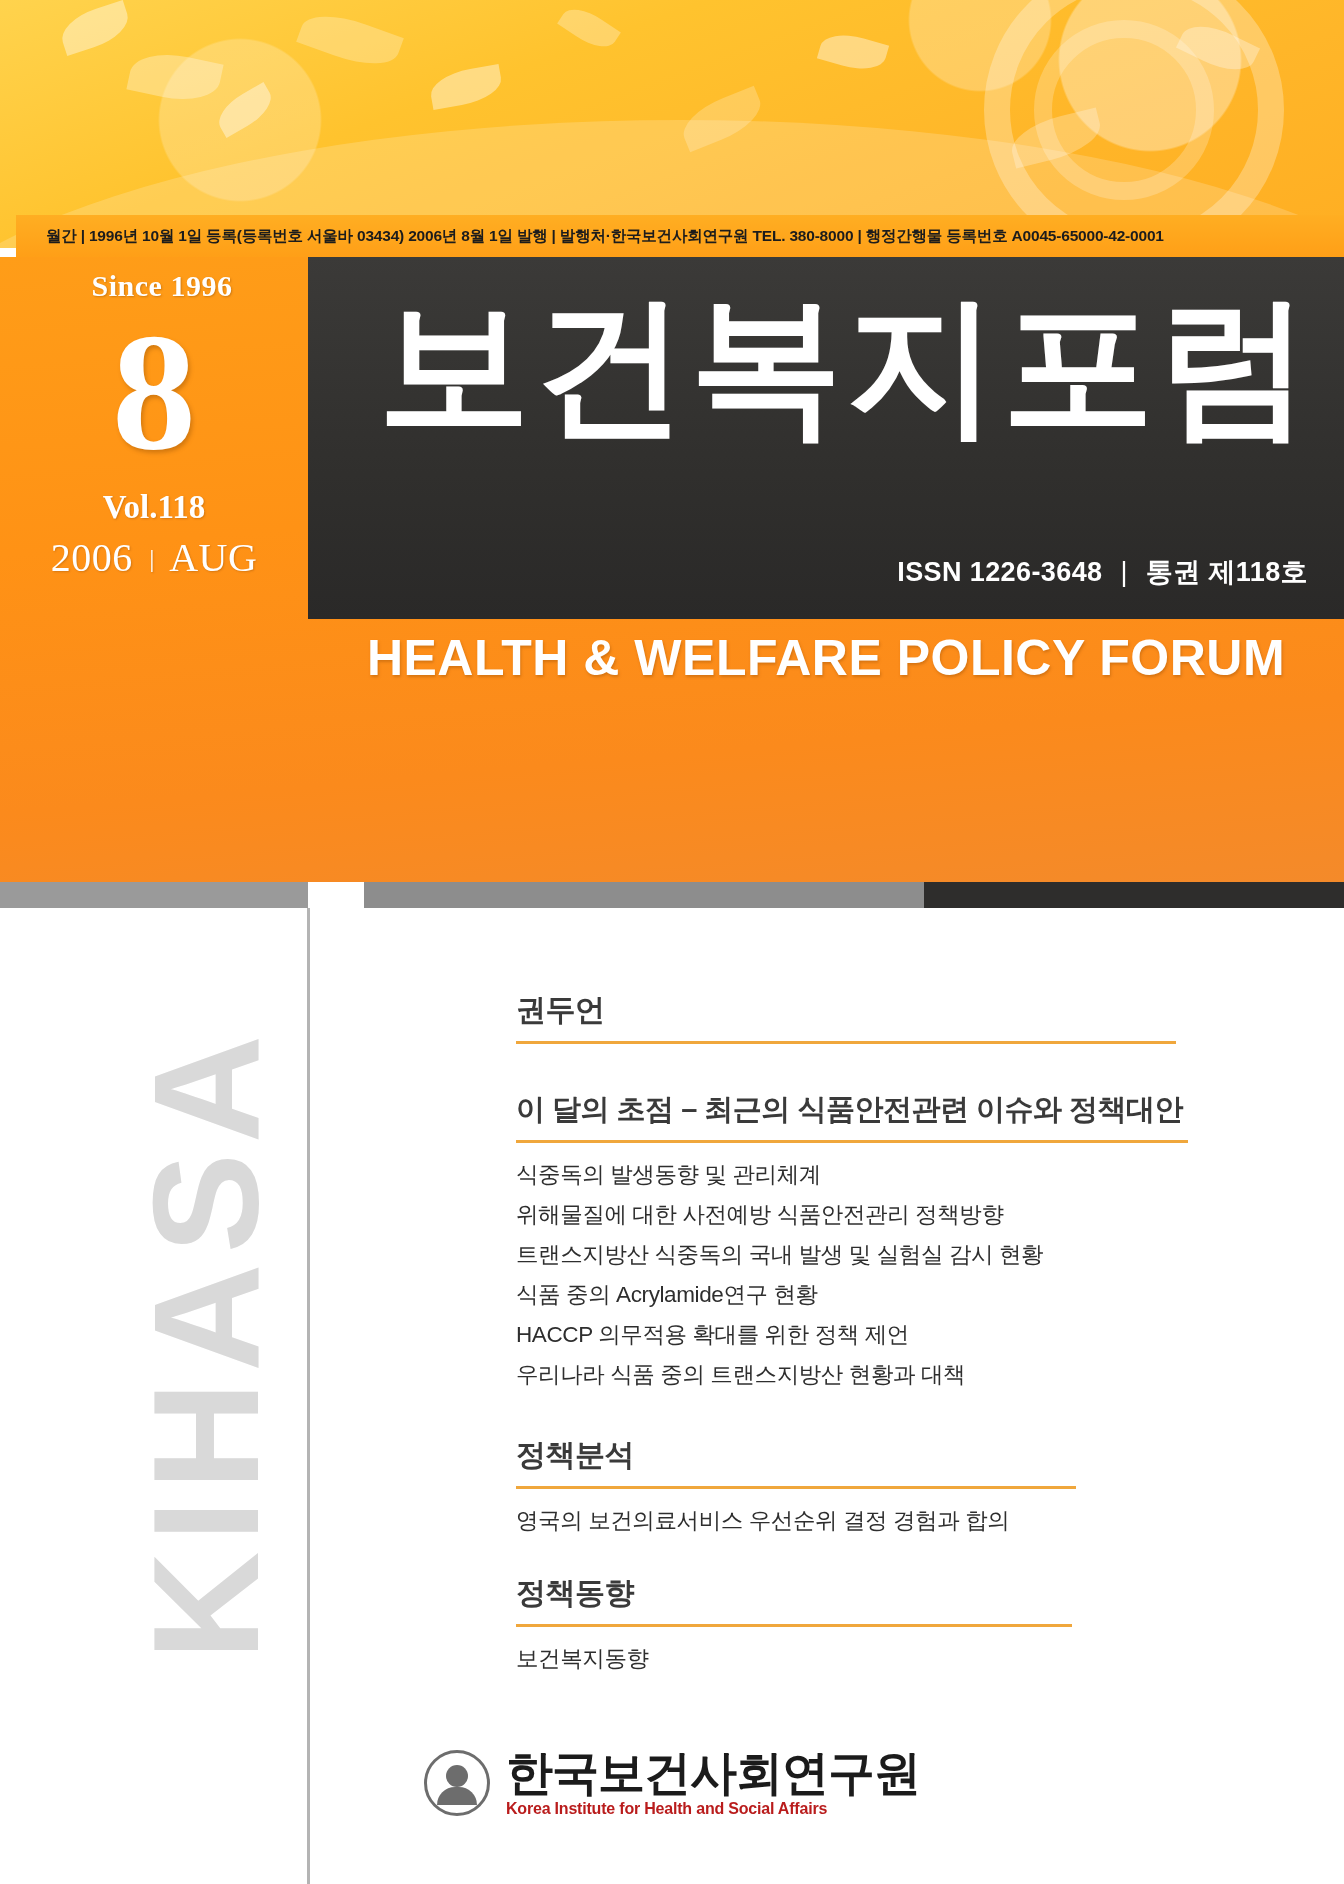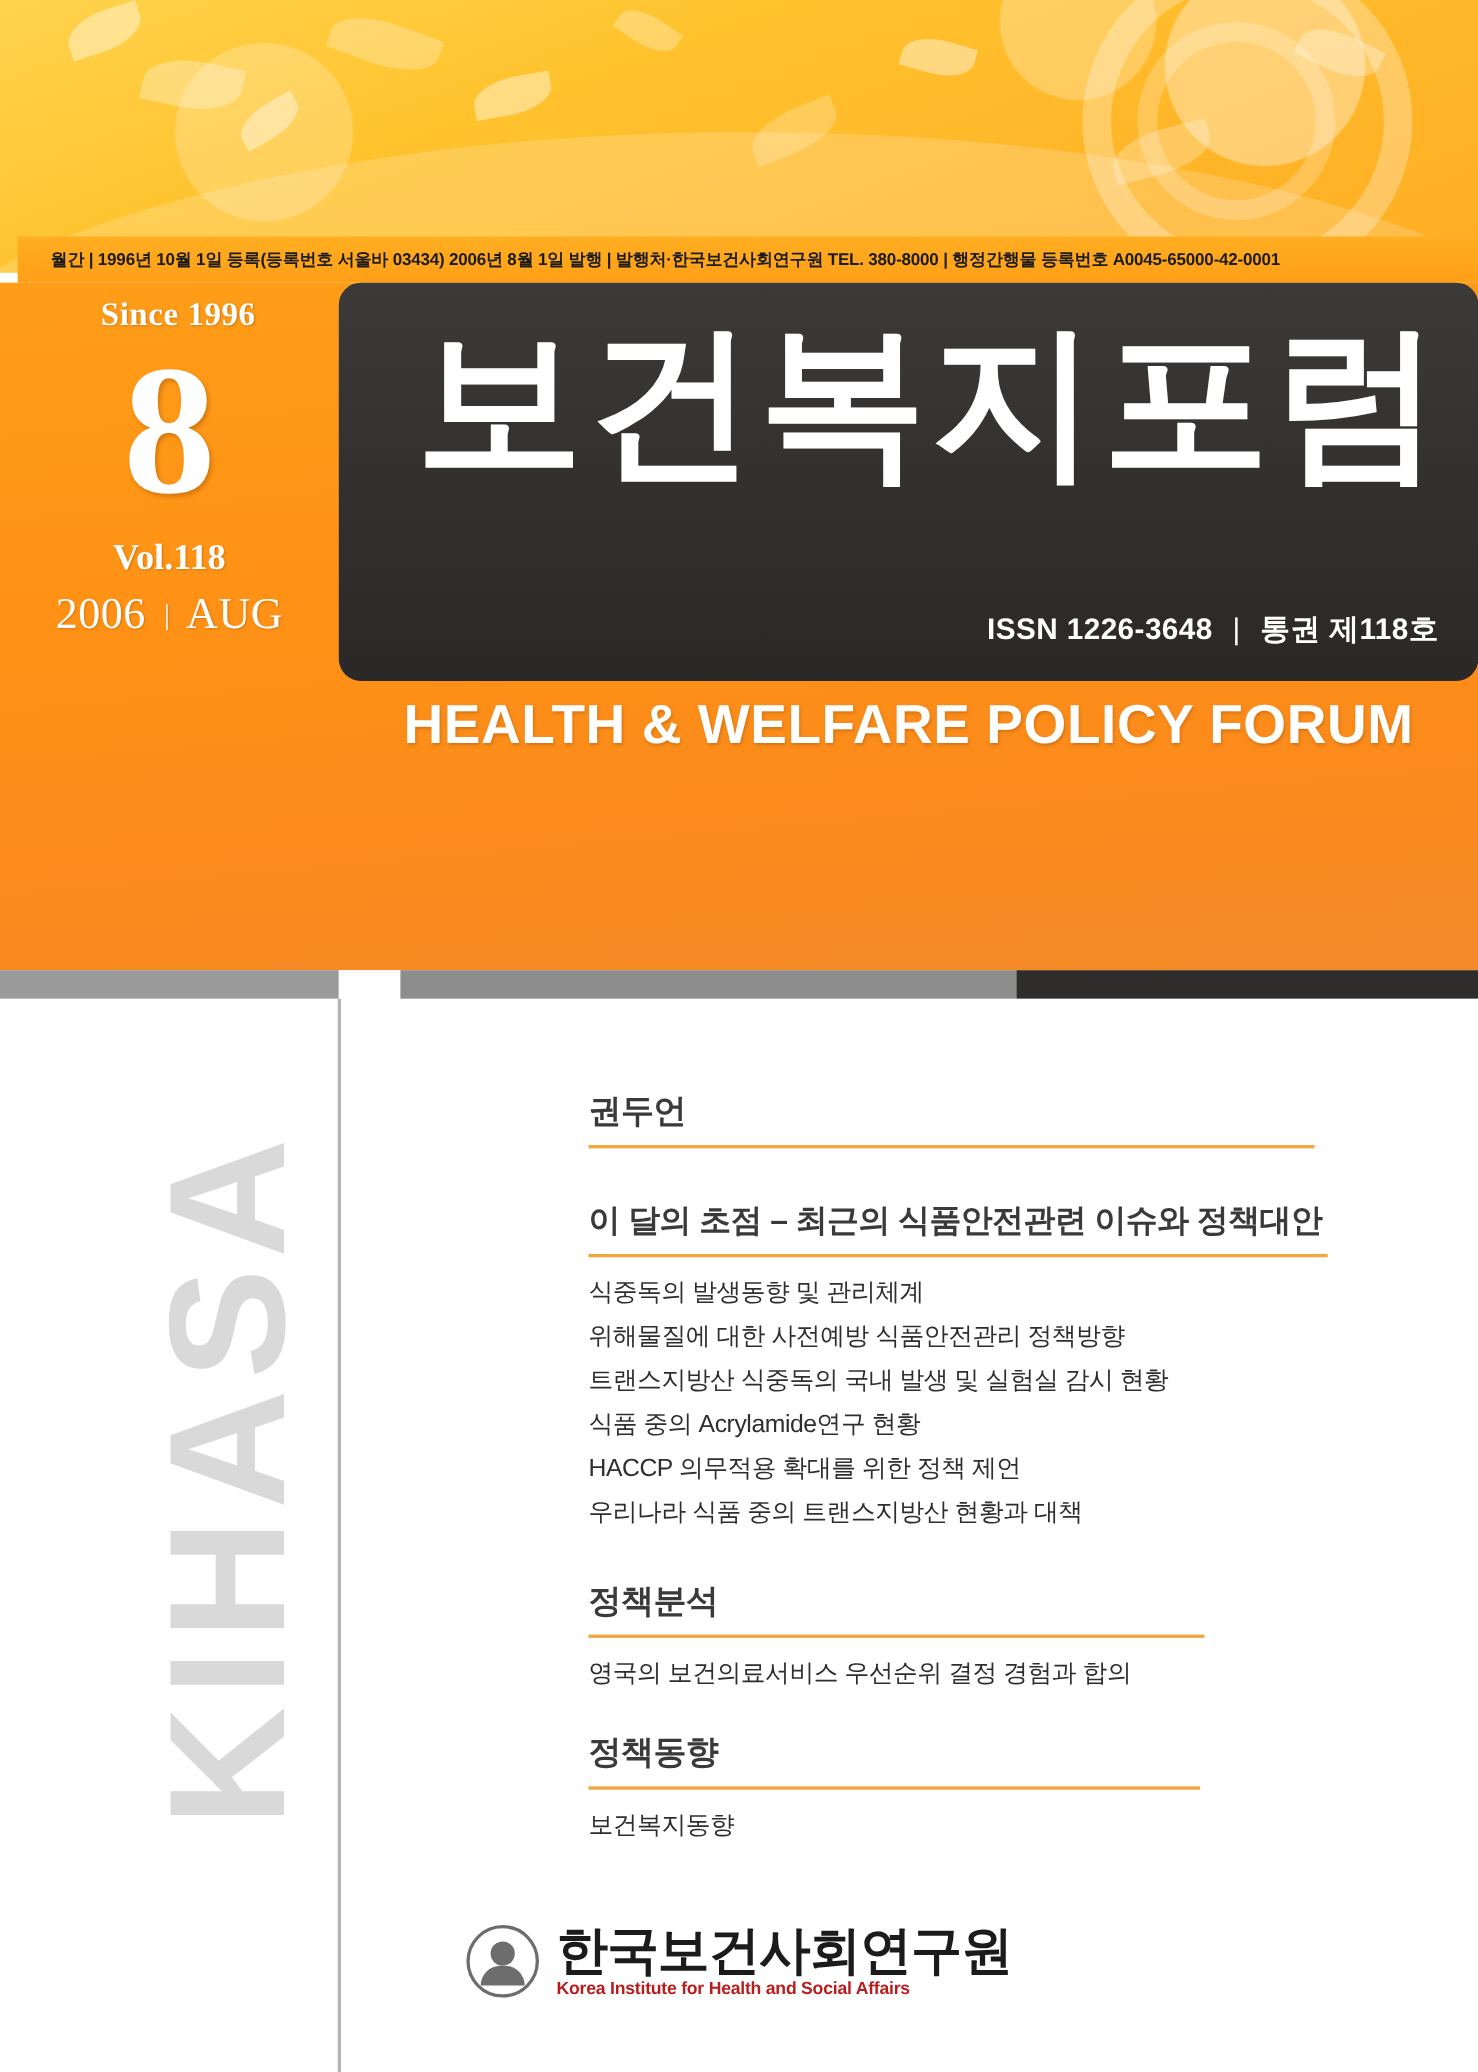--- a/index.html
+++ b/index.html
@@ -143,21 +143,20 @@
     padding: 0 6px;
   }
 
   
   .title-block {
     position: absolute;
     left: 308px; top: 257px;
     width: 1036px; height: 362px;
     background: linear-gradient(180deg, #3b3a38 0%, #302f2d 60%, #2a2928 100%);
     overflow: hidden;
-    border-radius: 20px;
   }
   .title-ko {
     position: absolute;
     left: 70px; top: 8px;
     width: 960px;
     color: #ffffff;
     font-size: 152px;
     line-height: 200px;
     font-weight: bold;
     letter-spacing: 4px;
@@ -239,21 +238,20 @@
   }
 
   
   .contents {
     position: absolute;
     left: 516px; top: 990px;
     width: 700px;
   }
   .sec {
     margin-bottom: 6px;
-    margin-left: 19px;
   }
   .sec-title {
     font-size: 30px;
     font-weight: bold;
     color: #3a3a3a;
     letter-spacing: -0.5px;
     padding-bottom: 10px;
   }
   .sec-title.wide {
     font-size: 29px;

